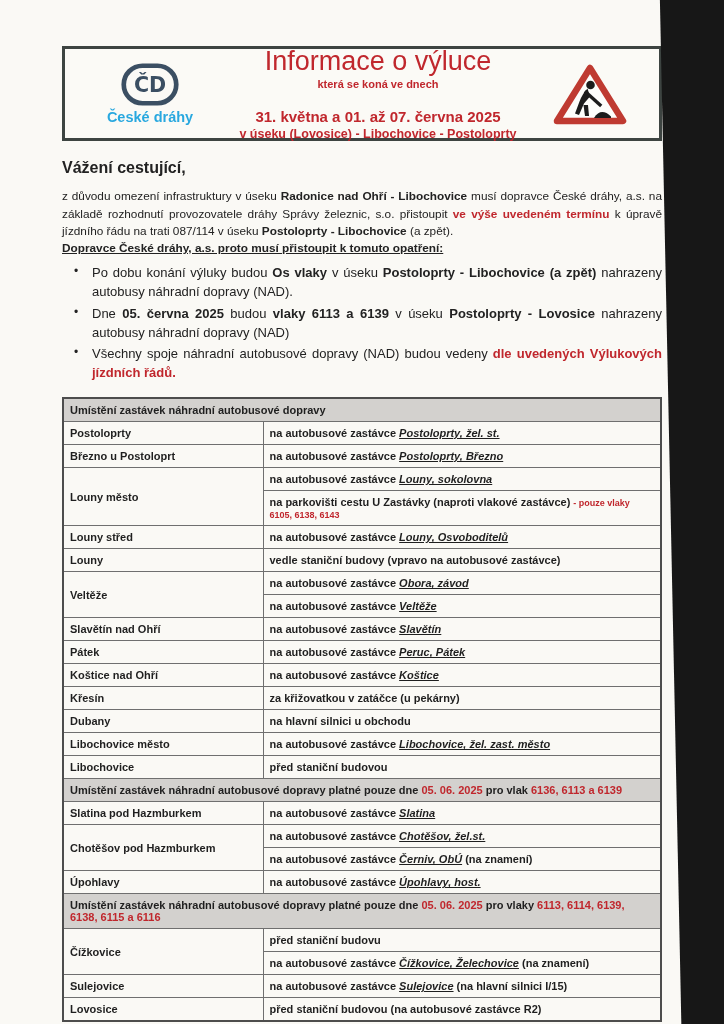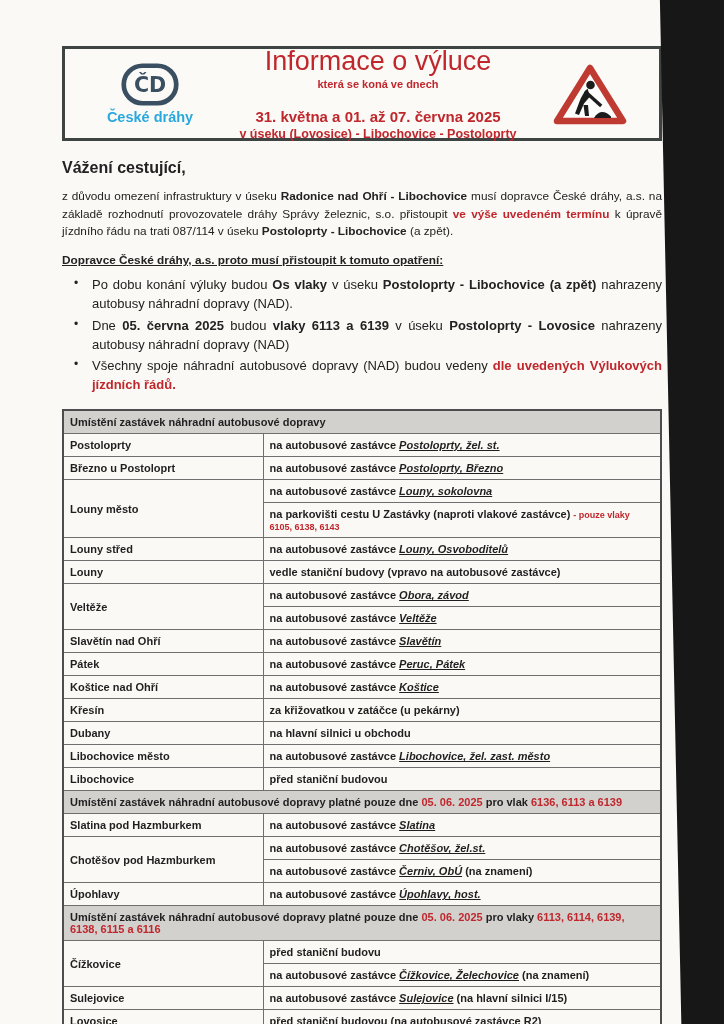--- a/index.html
+++ b/index.html
@@ -40,21 +40,21 @@
   .hdr-title { font-size: 27px; font-weight: normal; }
   .hdr-sub   { font-size: 11px; font-weight: bold; margin-top: 1px; }
   .hdr-dates { font-size: 15px; font-weight: bold; margin-top: 19px; }
   .hdr-route { font-size: 12.5px; font-weight: bold; margin-top: 1px; }
   .warn-wrap { width: 86px; display: flex; justify-content: center; }
   svg text { font-family: "DejaVu Sans", sans-serif; }
   
   .salutation { margin-top: 18px; font-weight: bold; font-size: 16px; }
   .para { margin-top: 11px; font-size: 11.8px; line-height: 1.5; text-align: justify; }
   .measures-heading {
-    margin-top: 12px; font-size: 11.8px; font-weight: bold; text-decoration: underline;
+    font-size: 11.8px; font-weight: bold; text-decoration: underline;
   }
   ul.bullets { margin-top: 8px; list-style: none; }
   ul.bullets li {
     position: relative; padding-left: 30px; font-size: 13px; line-height: 1.48;
     text-align: justify; margin-bottom: 2px;
   }
   ul.bullets li::before {
     content: "•"; position: absolute; left: 12px; top: 0; font-size: 12px;
   }
   

